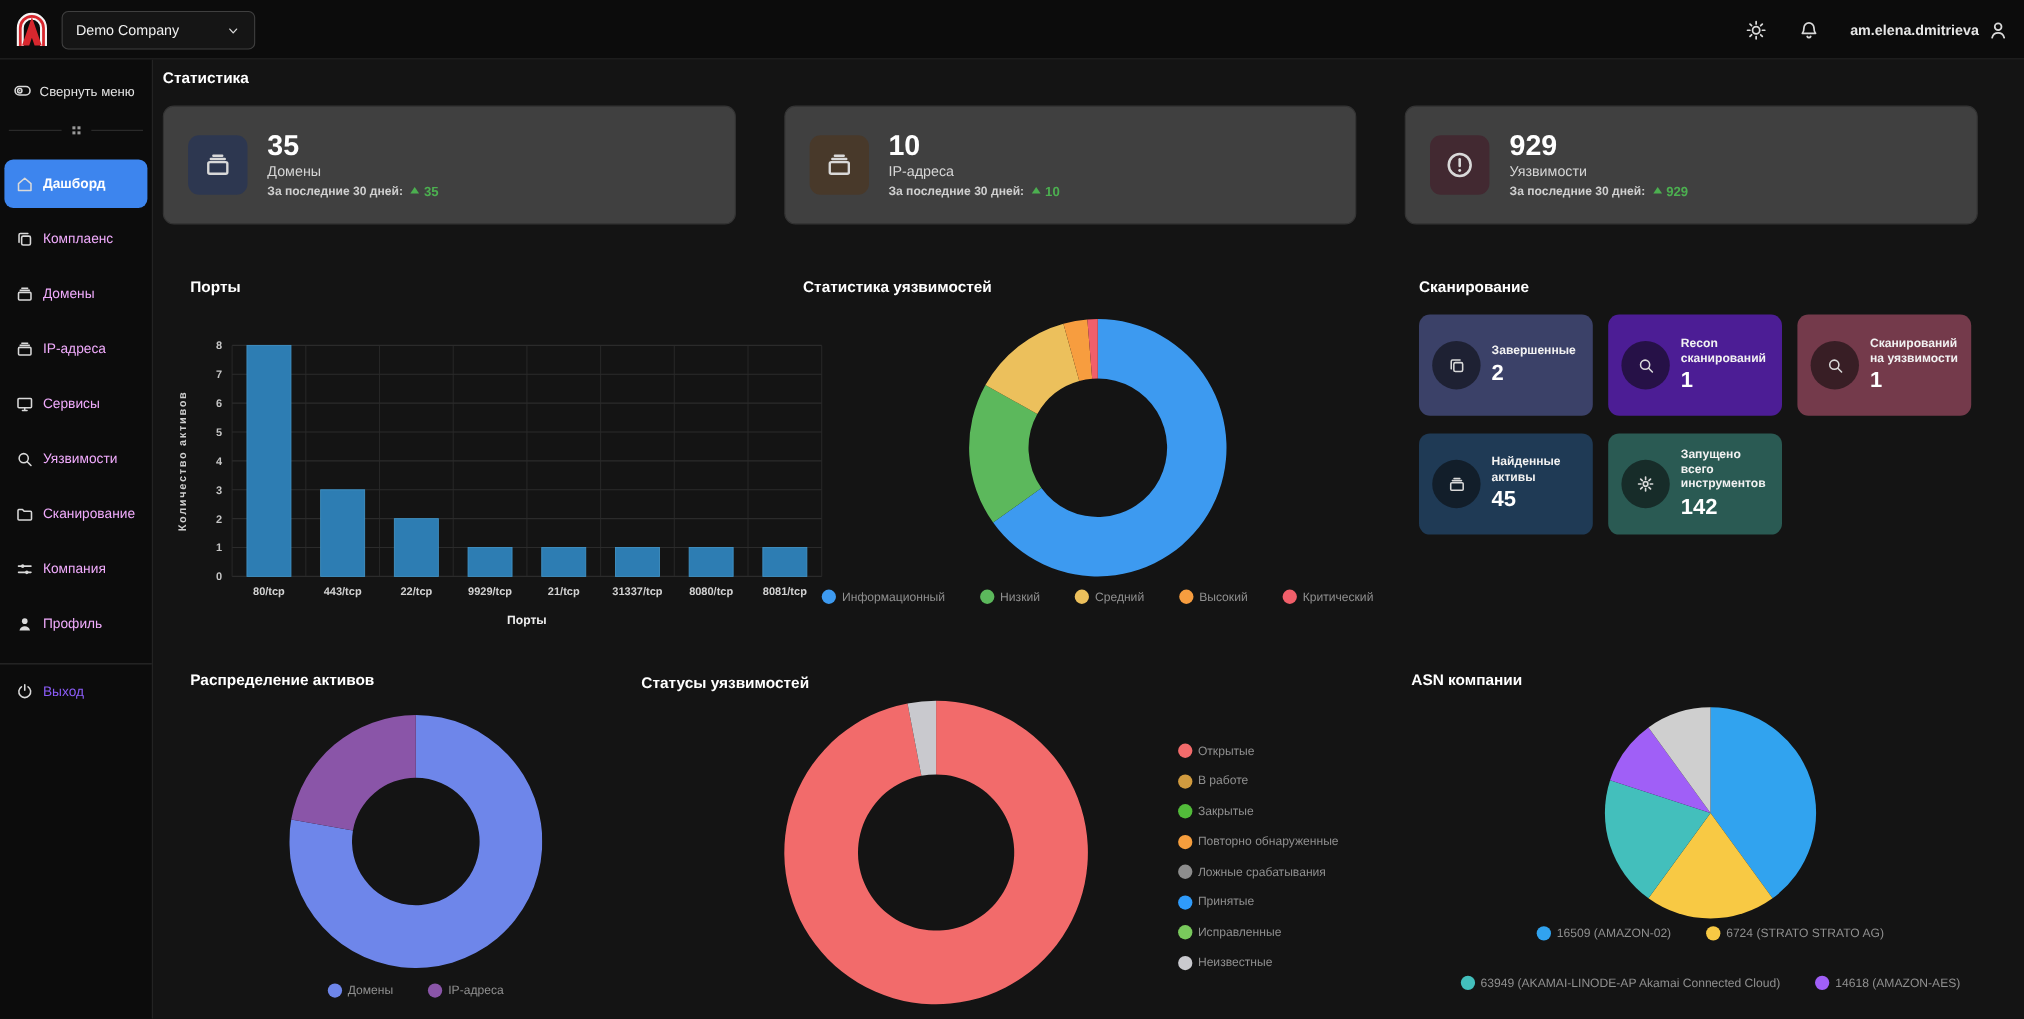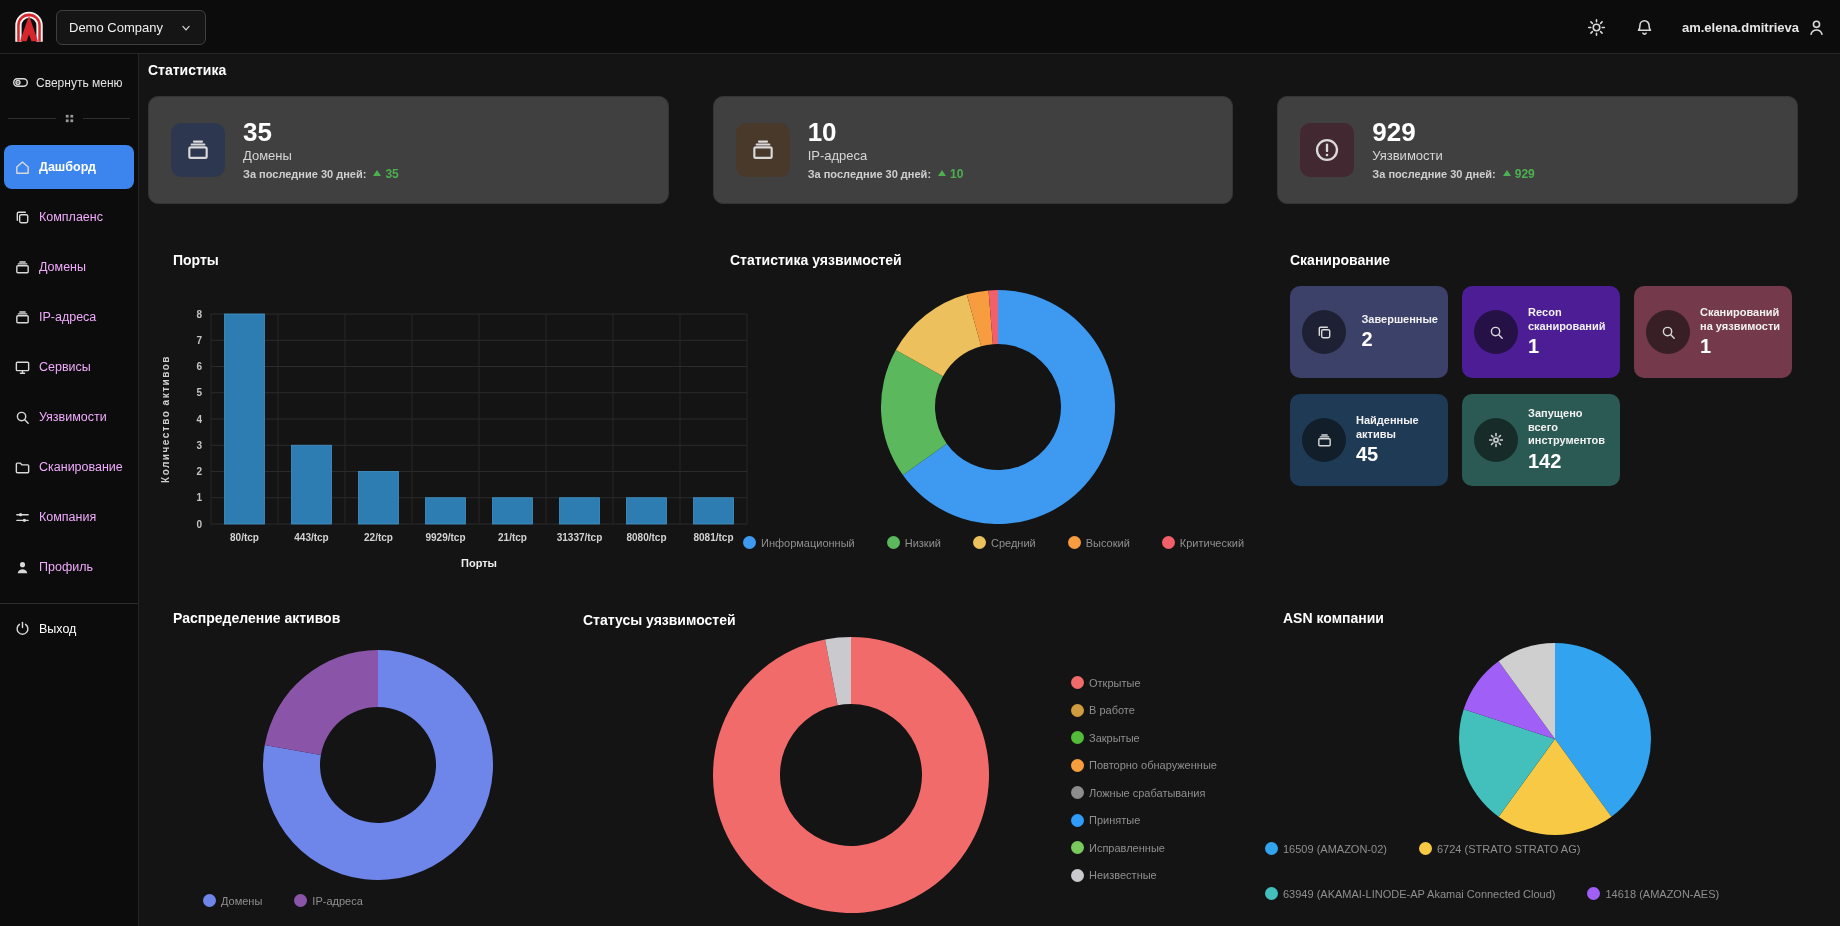--- a/index.html
+++ b/index.html
@@ -3,21 +3,21 @@
 <meta charset="utf-8">
 <style>
   * { margin:0; padding:0; box-sizing:border-box; }
   html,body { width:1840px; height:926px; background:#141414; overflow:hidden;
               font-family:"Liberation Sans", sans-serif; }
 
   
   .topbar { position:absolute; left:0; top:0; width:1840px; height:54px;
             background:#0c0c0c; border-bottom:1px solid #262626; z-index:5; }
   .logo { position:absolute; left:10px; top:8px; width:38px; height:38px; }
-  .company-select { position:absolute; left:56px; top:10px; width:150px; height:35px;
+  .company-select { position:absolute; left:56px; top:10px; width:176px; height:35px;
             background:#151515; border:1px solid #3f3f3f; border-radius:6px;
             display:flex; align-items:center; justify-content:space-between;
             padding:0 12px; color:#f0f0f0; font-size:13px; cursor:pointer; }
   .tb-right { position:absolute; right:14px; top:0; height:54px;
             display:flex; align-items:center; gap:26px; }
   .icon-btn { width:22px; height:22px; display:flex; align-items:center;
             justify-content:center; cursor:pointer; }
   .user-chip { display:flex; align-items:center; gap:8px; cursor:pointer; }
   .username { color:#e6e6e6; font-size:13px; font-weight:600; }
 
@@ -28,21 +28,21 @@
             color:#e3e3e3; font-size:12px; cursor:pointer; }
   .side-divider { position:relative; margin:22px 0 14px 0; height:10px;
             display:flex; align-items:center; justify-content:center; }
   .side-divider:before, .side-divider:after { content:""; flex:1; height:1px; background:#2e2e2e; margin:0 8px; }
   .nav { display:flex; flex-direction:column; gap:6px; padding:8px 4px 0 4px; }
   .nav-item { display:flex; align-items:center; gap:8px; height:44px; padding-left:10px;
             color:#f0abfc; font-size:12.5px; border-radius:8px; cursor:pointer; }
   .nav-item.active { background:#3d85ee; color:#ffffff; font-weight:600; }
   .logout-divider { height:1px; background:#2e2e2e; margin:14px 0 0 0; }
   .logout-row { display:flex; align-items:center; gap:8px; padding:16px 0 0 14px;
-            color:#ffffff; font-size:12.5px; cursor:pointer; }
+            color:#8b5cf6; font-size:12.5px; cursor:pointer; }
 
   
   .main { position:absolute; left:139px; top:54px; width:1701px; height:872px; }
   .sec-title { position:absolute; color:#ffffff; font-size:14px; font-weight:700; }
 
   .stats-row { position:absolute; left:9px; top:42px; width:1650px;
             display:grid; grid-template-columns:1fr 1fr 1fr; gap:44px; }
   .stat-card { height:108px; background:#404040; border:1px solid #343434;
             border-radius:10px; display:flex; align-items:center; gap:18px; padding:0 22px; }
   .stat-icon { width:54px; height:54px; border-radius:10px; display:flex;
@@ -59,21 +59,21 @@
 
   .scan-grid { position:absolute; display:grid; grid-template-columns:158px 158px 158px;
             gap:16px 14px; }
   .scan-card { height:92px; border-radius:10px; display:flex; align-items:center;
             gap:10px; padding:0 10px 0 12px; cursor:pointer; }
   .scan-icon-circle { width:44px; height:44px; border-radius:50%; background:rgba(8,8,8,0.55);
             display:flex; align-items:center; justify-content:center; flex-shrink:0; }
   .scan-title { color:#f2f2f2; font-size:11px; font-weight:700; line-height:1.25; }
   .scan-num { color:#ffffff; font-size:20px; font-weight:800; margin-top:2px; }
 
-  .legend-row { position:absolute; display:flex; flex-wrap:wrap; 
+  .legend-row { position:absolute; display:flex; flex-wrap:wrap; justify-content:center;
             align-items:center; column-gap:20px; row-gap:8px;gap:32px; }
   .legend-col { position:absolute; display:flex; flex-direction:column; gap:14.5px; }
   .lg-item { display:flex; align-items:center; gap:5px; cursor:pointer; }
   .lg-dot { width:13px; height:13px; border-radius:50%; flex-shrink:0; }
   .lg-txt { color:#8f8f8f; font-size:11px; white-space:nowrap; }
 
   svg { display:block; }
 </style>
 </head>
 <body>
@@ -370,21 +370,21 @@
         <span class="lg-txt">Высокий</span>
       </div>
       <div class="lg-item">
         <span class="lg-dot" style="background: rgb(241, 95, 106);"></span>
         <span class="lg-txt">Критический</span>
       </div>
     </div>
 
   <div class="sec-title" style="left:1151px; top:198px;">Сканирование</div>
   <div class="scan-grid" style="left:1151px; top:232px;">
-    <div class="scan-card" style="background: rgb(59, 65, 104); justify-content: space-between;">
+    <div class="scan-card" style="background: rgb(59, 65, 104);">
       <div class="scan-icon-circle">
           <svg width="17" height="17" viewBox="0 0 18 18">
             <rect x="6" y="6" width="8.5" height="8.5" rx="1.5" fill="none" stroke="#d9d9d9" stroke-width="1.5" stroke-linecap="round" stroke-linejoin="round"></rect>
             <path d="M12 3.5H4.8a1.3 1.3 0 0 0-1.3 1.3V12" fill="none" stroke="#d9d9d9" stroke-width="1.5" stroke-linecap="round" stroke-linejoin="round"></path>
           </svg>
         </div>
       <div>
         <div class="scan-title">Завершенные</div>
         <div class="scan-num">2</div>
       </div>

